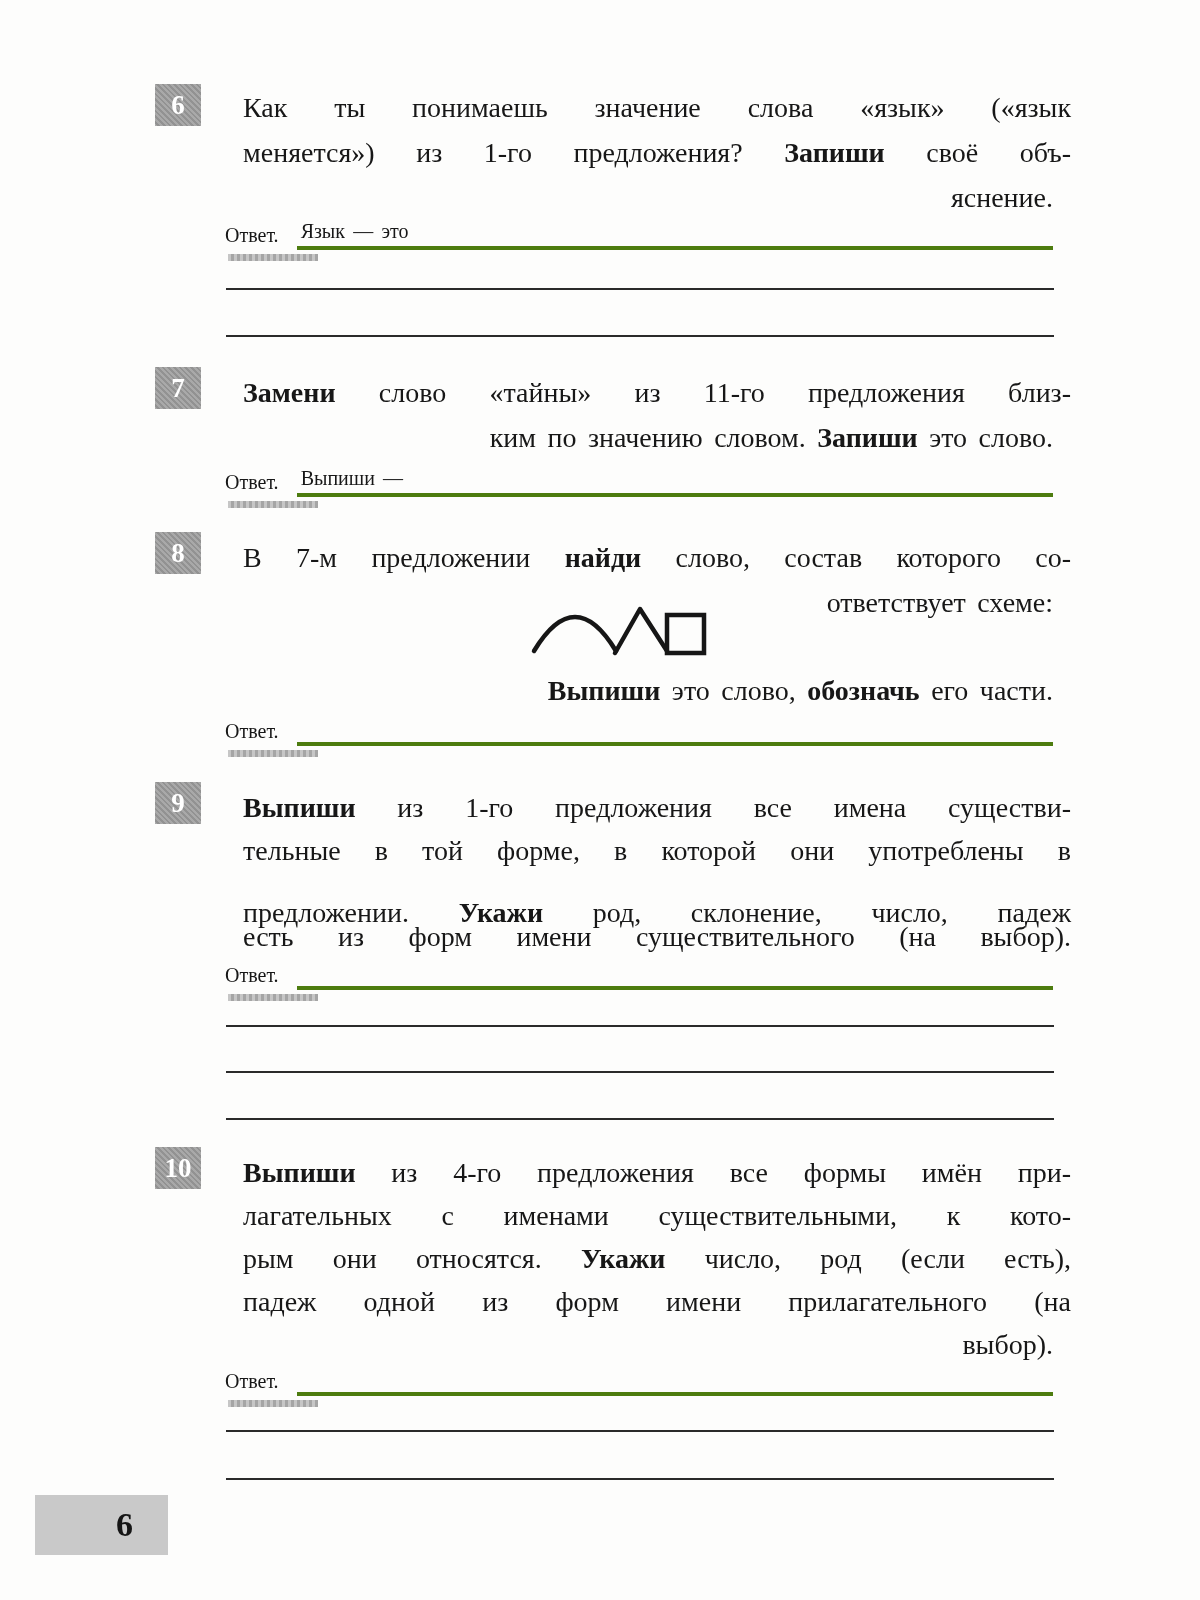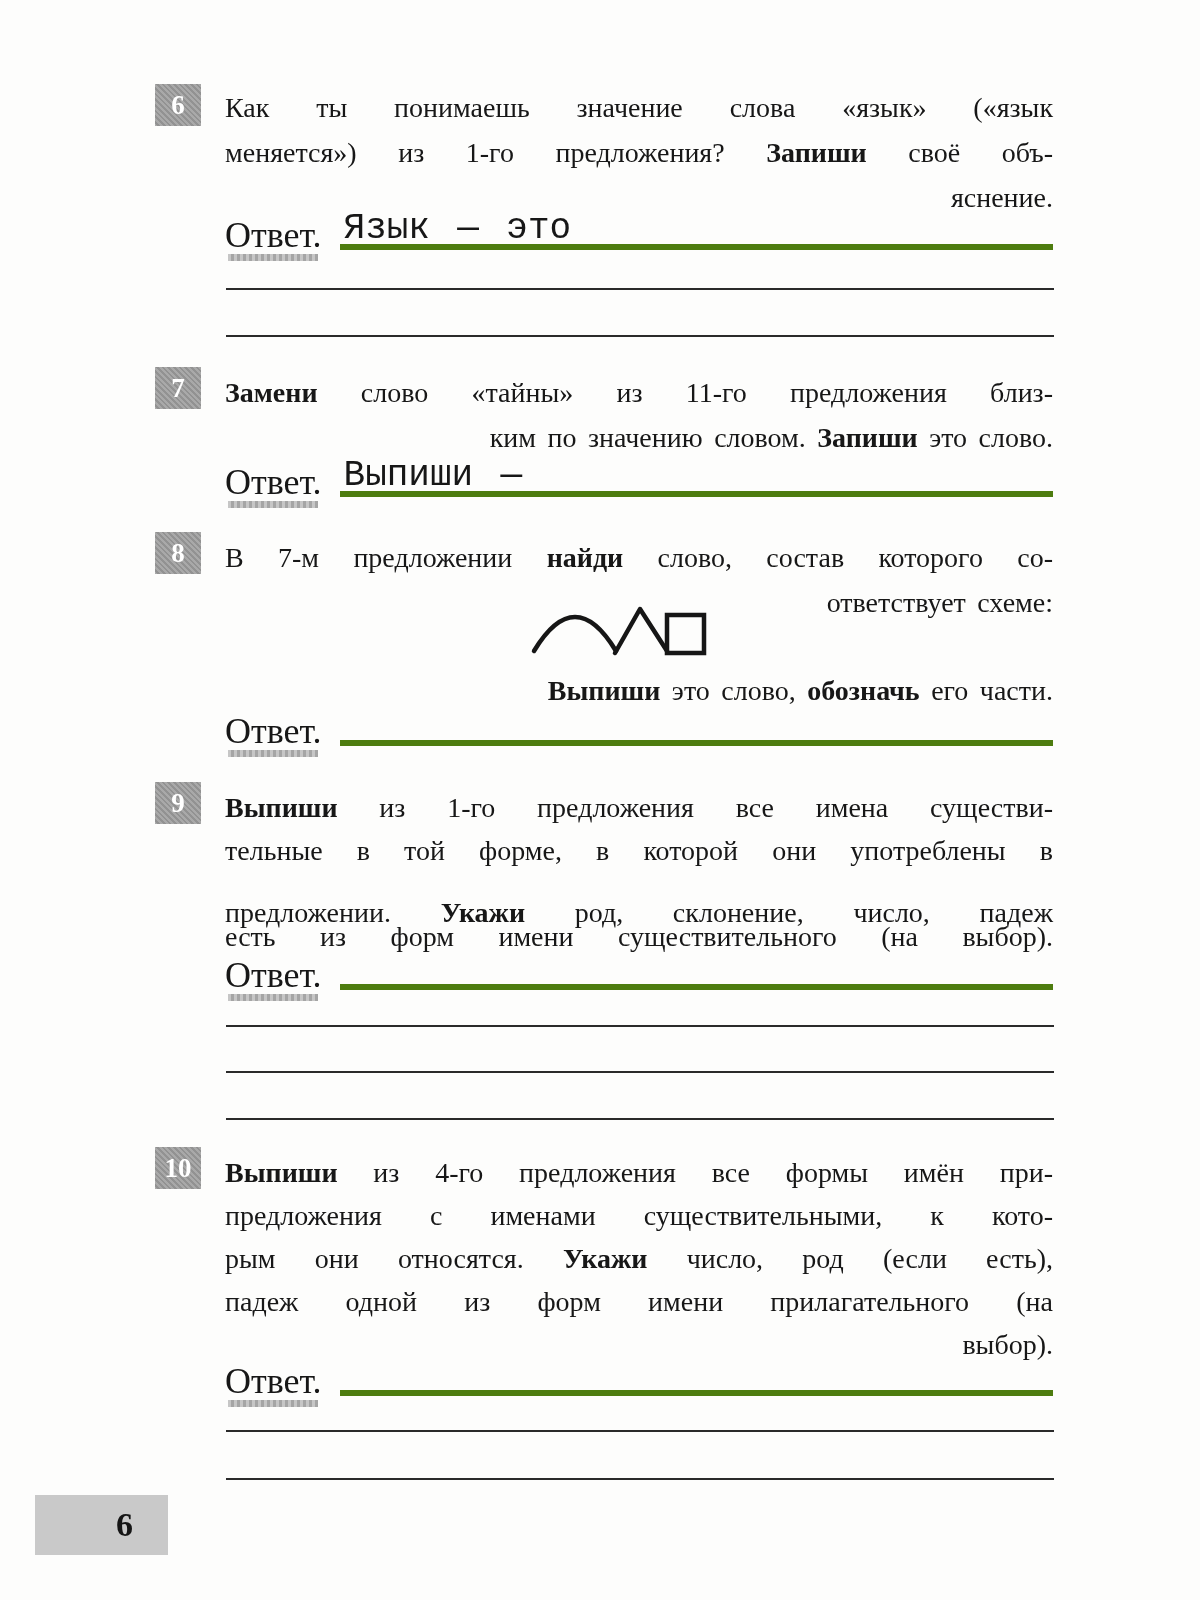--- a/index.html
+++ b/index.html
@@ -7,39 +7,39 @@
     position:relative; width:1200px; height:1600px;
     background:#fdfdfc; overflow:hidden;
     font-family:"Liberation Serif","DejaVu Serif",serif;
     color:#171717;
   }
   .tline {
     position:absolute; left:225px; width:828px;
     font-size:28px; line-height:45px; word-spacing:0.16em;
     white-space:normal;
   }
-  .jline { text-align:justify; text-align-last:justify; }
+  .jline { text-align:justify; text-align-last:justify;margin-left:18px; }
   .lline { text-align:right; }
   .tline b { font-weight:bold; }
   .num-badge {
     position:absolute; left:155px; width:46px; height:42px;
     background:#9d9d9d;
     background-image:repeating-linear-gradient(45deg, rgba(255,255,255,.12) 0 2px, rgba(0,0,0,.07) 2px 4px);
     color:#ffffff; font-weight:bold; font-size:27px;
     display:flex; align-items:center; justify-content:center;
   }
   .answer-row {
     position:absolute; left:225px; width:828px; height:34px;
     display:flex; align-items:flex-end;
-    font-size:36px; word-spacing:0.16em;
+    font-size:20px; word-spacing:0.16em;
   }
   .alabel { flex:0 0 auto; padding-right:18px; line-height:30px; }
   .afill {
-    flex:1 1 auto; border-bottom:6px solid #4d7c0f;
-    line-height:30px; padding-left:4px; white-space:nowrap;font-family:Liberation Mono, monospace;
+    flex:1 1 auto; border-bottom:4px solid #4d7c0f;
+    line-height:30px; padding-left:4px; white-space:nowrap;
   }
   .gray-strip {
     position:absolute; left:228px; width:90px; height:7px;
     background:#b3b3b3;
     background-image:repeating-linear-gradient(90deg, rgba(255,255,255,.25) 0 3px, rgba(0,0,0,.08) 3px 6px);
   }
   .bline {
     position:absolute; left:226px; width:828px; height:0;
     border-bottom:2px solid #2a2a2a;
   }
@@ -101,21 +101,21 @@
     <span class="alabel">Ответ.</span>
     <span class="afill"><span></span></span>
   </div>
   <div class="gray-strip" style="top:994px"></div>
   <div class="bline" style="top:1025px"></div>
   <div class="bline" style="top:1071px"></div>
   <div class="bline" style="top:1118px"></div>
 
   <div class="num-badge" style="top:1147px">10</div>
   <div class="tline jline" style="top:1150px"><b>Выпиши</b> из 4-го предложения все формы имён при-</div>
-  <div class="tline jline" style="top:1193px">предложения с именами существительными, к кото-</div>
+  <div class="tline jline" style="top:1193px">лагательных с именами существительными, к кото-</div>
   <div class="tline jline" style="top:1236px">рым они относятся. <b>Укажи</b> число, род (если есть),</div>
   <div class="tline lline" style="top:1322px">выбор).</div>
   <div class="tline jline" style="top:1279px">падеж одной из форм имени прилагательного (на</div>
   <div class="answer-row" style="top:1362px">
     <span class="alabel">Ответ.</span>
     <span class="afill"><span></span></span>
   </div>
   <div class="gray-strip" style="top:1400px"></div>
   <div class="bline" style="top:1430px"></div>
   <div class="bline" style="top:1478px"></div>

